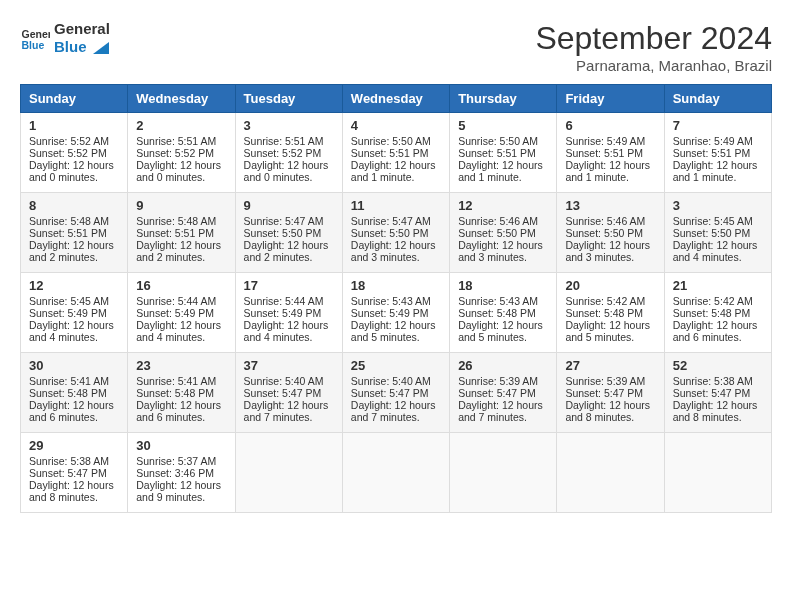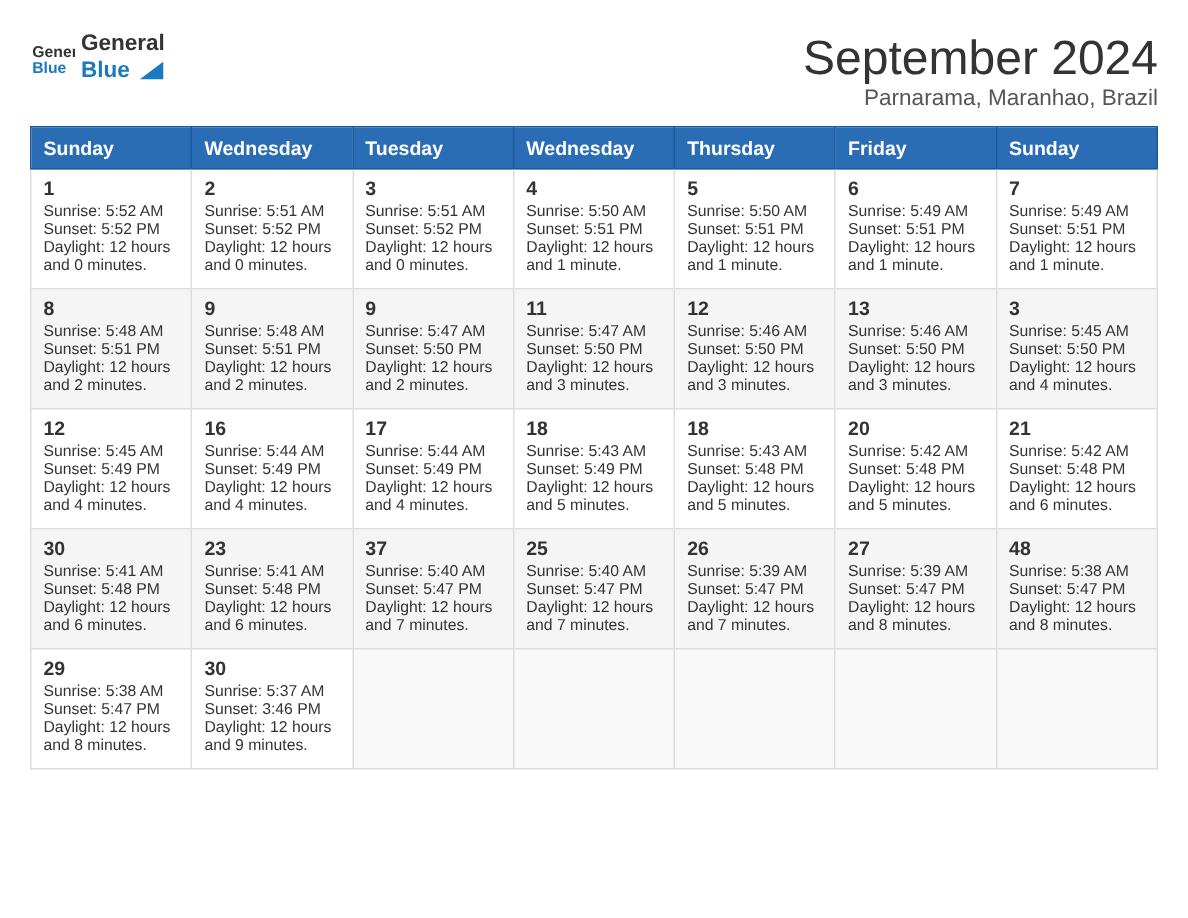--- a/index.html
+++ b/index.html
@@ -275,21 +275,21 @@
           <div>Sunset: 5:47 PM</div>
           <div>Daylight: 12 hours and 7 minutes.</div>
         </td>
         <td>
           <span class="day-num">27</span>
           <div>Sunrise: 5:39 AM</div>
           <div>Sunset: 5:47 PM</div>
           <div>Daylight: 12 hours and 8 minutes.</div>
         </td>
         <td>
-          <span class="day-num">48</span>
+          <span class="day-num">52</span>
           <div>Sunrise: 5:38 AM</div>
           <div>Sunset: 5:47 PM</div>
           <div>Daylight: 12 hours and 8 minutes.</div>
         </td>
       </tr>
       <tr>
         <td>
           <span class="day-num">29</span>
           <div>Sunrise: 5:38 AM</div>
           <div>Sunset: 5:47 PM</div>

